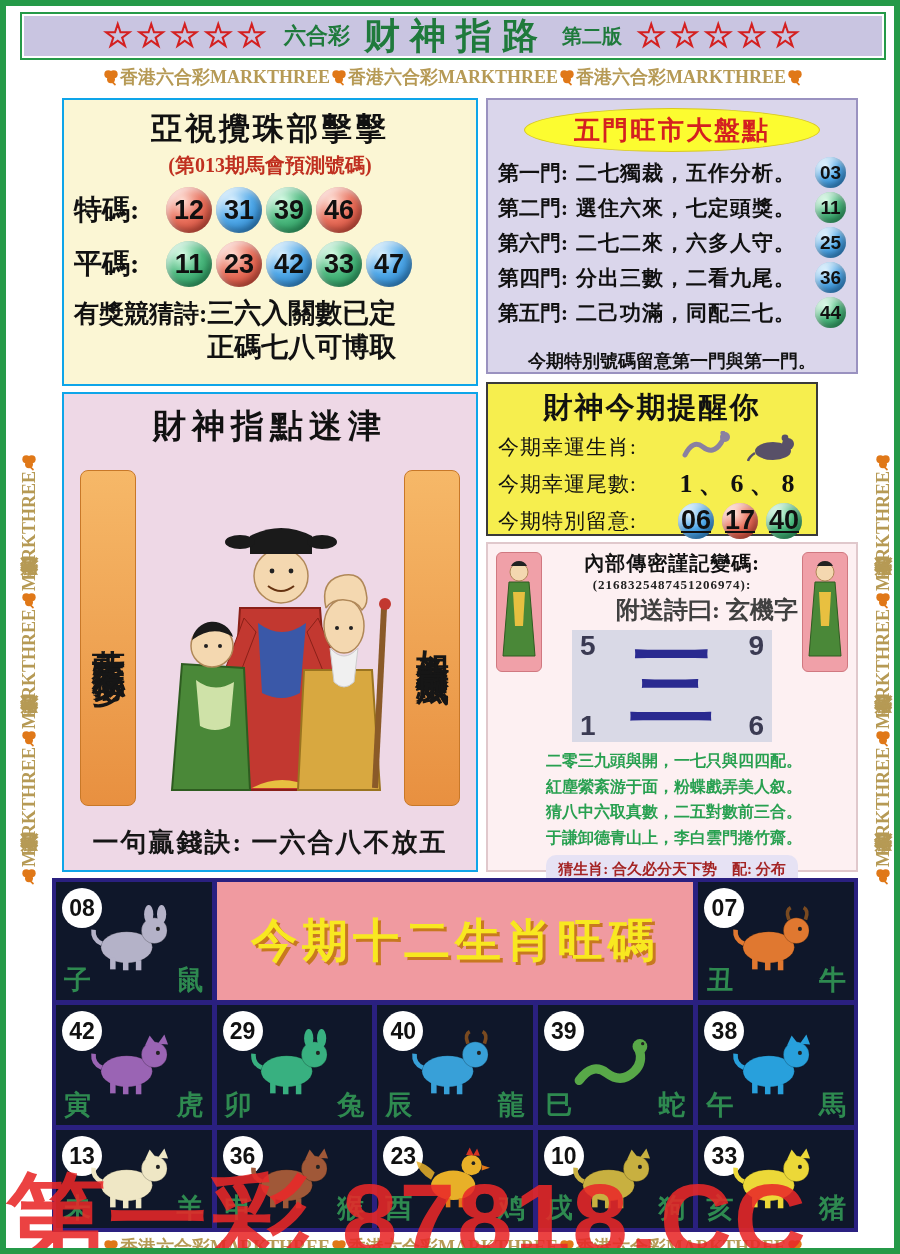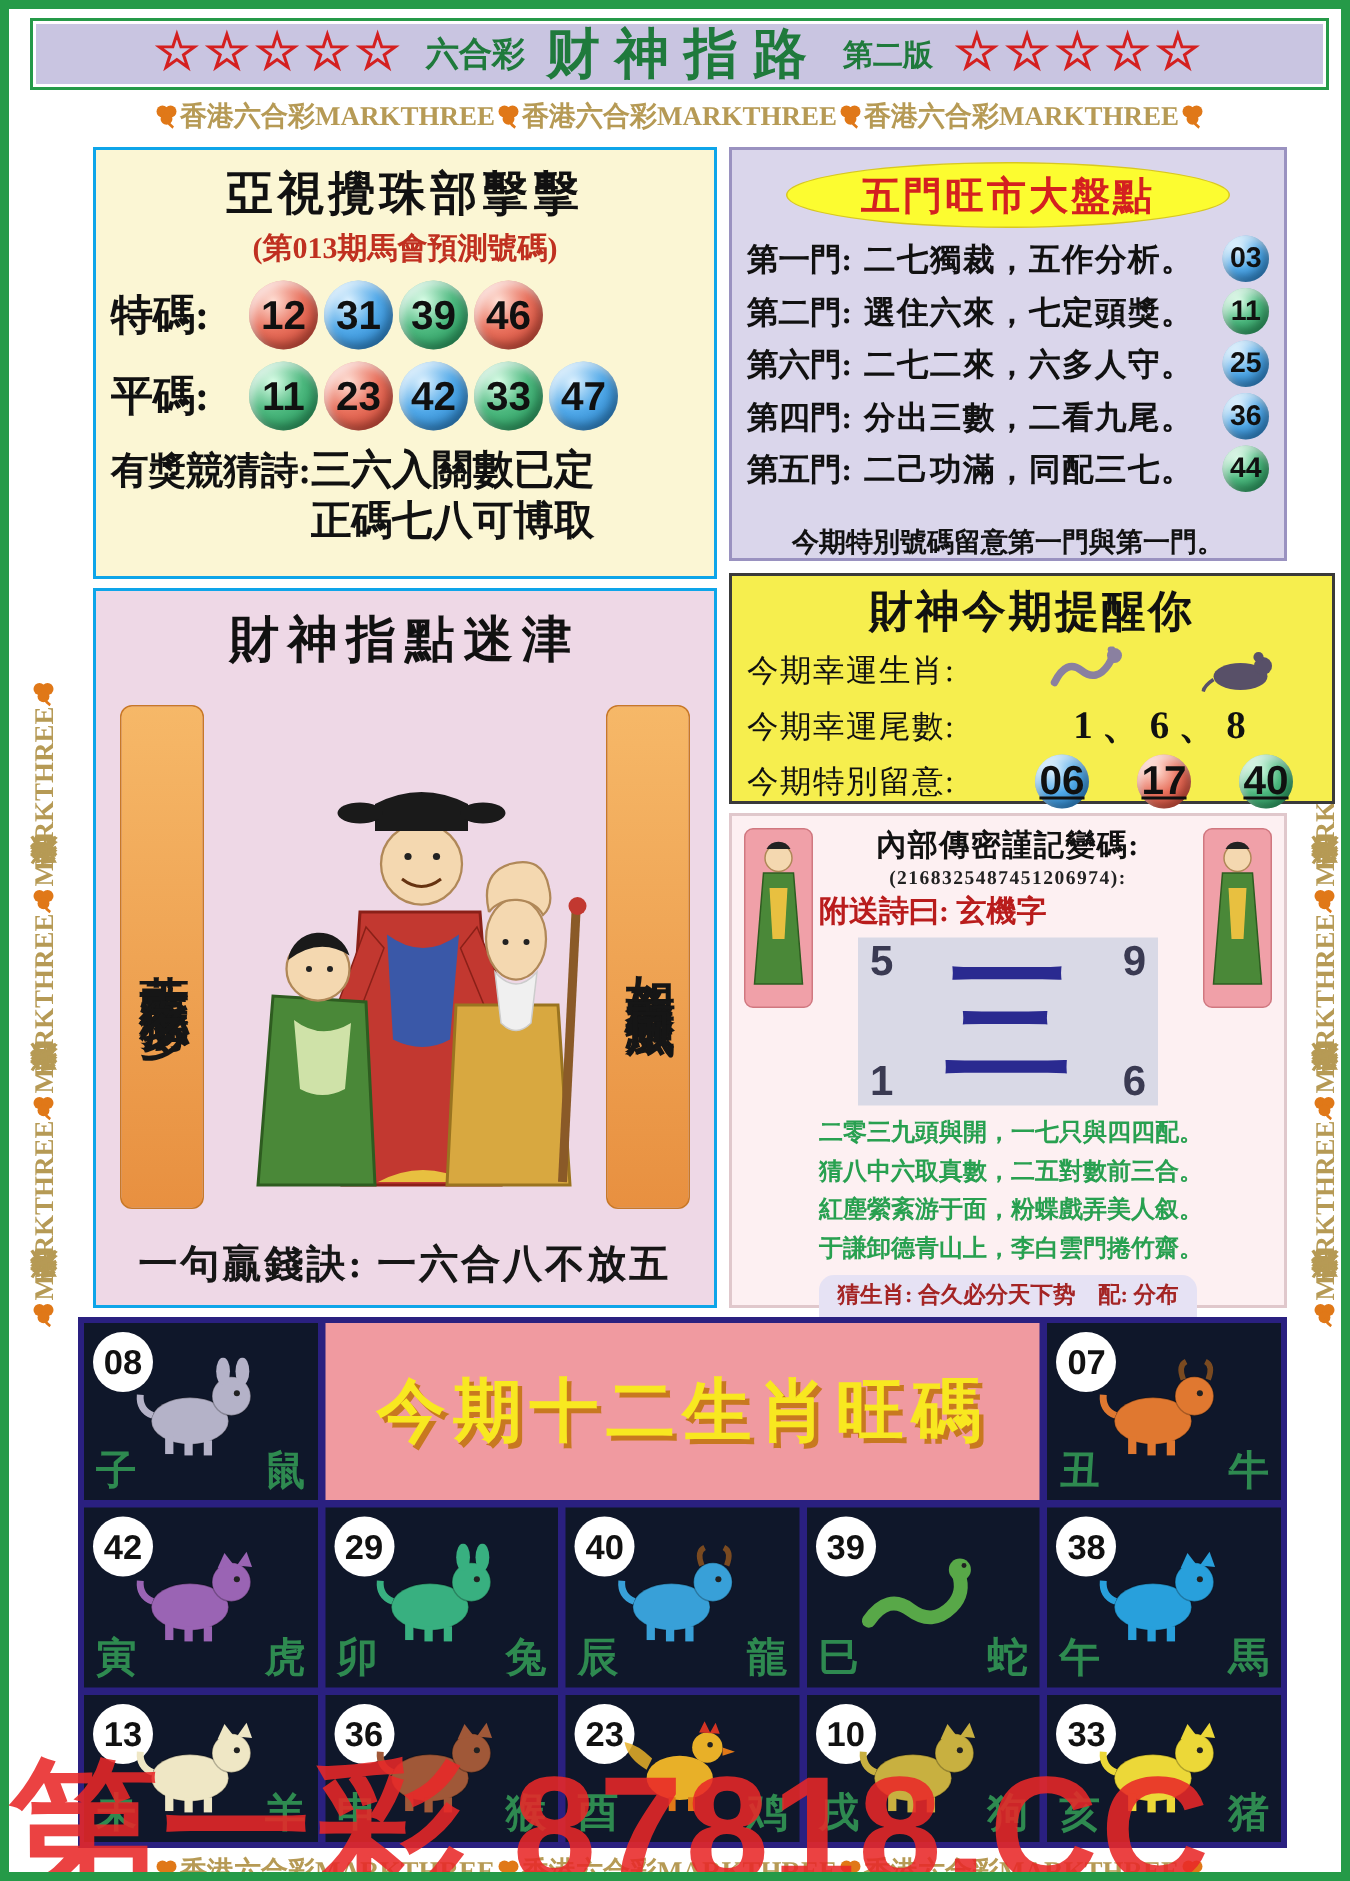--- a/index.html
+++ b/index.html
@@ -67,37 +67,37 @@
   .couplet { position:absolute; top:76px; width:56px; height:336px;
     background:linear-gradient(#f6b868,#e89040); border:1px solid #c87828; border-radius:8px;
     display:flex; align-items:center; justify-content:center; }
   .couplet-left { left:16px; } .couplet-right { right:16px; }
   .couplet-text { writing-mode:vertical-rl; font-size:33px; font-weight:bold; color:#161616; letter-spacing:4px; }
   .maze-art { position:absolute; left:84px; top:64px; width:248px; height:360px; }
   .maze-bottom { position:absolute; bottom:10px; width:100%; text-align:center;
     font-size:26px; font-weight:bold; color:#161616; letter-spacing:2px; }
 
   
-  .remind-box { left:480px; top:376px; width:404px; height:154px; background:#f6ee4e;
+  .remind-box { left:480px; top:376px; width:332px; height:154px; background:#f6ee4e;
     border:2px solid #3a3a3a; padding:4px 10px; }
   .remind-title { text-align:center; font-size:29px; font-weight:bold; color:#111; letter-spacing:2px; }
   .remind-row { display:flex; align-items:center; height:37px; }
   .remind-label { font-size:21px; font-weight:normal; color:#111; min-width:176px; letter-spacing:1px; }
   .remind-content { flex:1; display:flex; align-items:center; justify-content:space-around; }
   .tail-nums { font-size:26px; font-weight:bold; color:#111; letter-spacing:6px; }
 
   
   .secret-box { left:480px; top:536px; width:372px; height:330px; background:#fdf0f2;
     border:2px solid #e0c8cc; padding:6px 58px 4px 58px; }
   .deity-card { position:absolute; top:8px; width:46px; height:120px; background:#f0a0a8;
     border:1px solid #d07880; border-radius:6px; display:flex; align-items:center; justify-content:center; }
   .deity-card-left { left:8px; } .deity-card-right { right:8px; }
   .secret-title { font-size:20px; font-weight:bold; color:#111; text-align:center; letter-spacing:1px; }
   .secret-code { font-size:13px; font-weight:bold; color:#222; text-align:center; letter-spacing:1px; }
-  .secret-gift { font-size:20px; font-weight:bold; color:#b91c1c; text-align:left; margin-top:1px; }
+  .secret-gift { font-size:24px; font-weight:bold; color:#404040; text-align:right; margin-top:1px; }
   .mystery-panel { position:relative; width:200px; height:112px; margin:4px auto 0 auto; background:#d9d9e6; }
   .mystery-char { position:absolute; inset:0; display:flex; align-items:center; justify-content:center;
     font-size:86px; font-weight:900; color:#2a2a90; line-height:1; }
   .corner-num { position:absolute; font-size:28px; font-weight:bold; color:#3a3a52;
     font-family:"Liberation Sans","DejaVu Sans",sans-serif; }
   .corner-tl { left:8px; top:0; } .corner-tr { right:8px; top:0; }
   .corner-bl { left:8px; bottom:0; } .corner-br { right:8px; bottom:0; }
   .secret-poem { margin-top:6px; text-align:center; color:#28a050; font-size:16px;
     font-weight:bold; line-height:1.6; white-space:nowrap; }
   .guess-panel { margin-top:5px; background:#e6e2f4; border-radius:10px; padding:3px 6px;
@@ -400,22 +400,22 @@
     <div class="secret-gift">附送詩曰: 玄機字</div>
     <div class="mystery-panel">
       <span class="corner-num corner-tl">5</span>
       <span class="corner-num corner-tr">9</span>
       <span class="corner-num corner-bl">1</span>
       <span class="corner-num corner-br">6</span>
       <span class="mystery-char">三</span>
     </div>
     <div class="secret-poem" id="secret-poem">
         <div>二零三九頭與開，一七只與四四配。</div>
+        <div>紅塵縈紊游于面，粉蝶戲弄美人叙。</div>
         <div>猜八中六取真數，二五對數前三合。</div>
-        <div>紅塵縈紊游于面，粉蝶戲弄美人叙。</div>
         <div>于謙卸德青山上，李白雲門捲竹齋。</div>
       </div>
     <div class="guess-panel">
       <div>猜生肖: 合久必分天下势　配: 分布三七定五</div>
       <div>猜: 三字一对一样大</div>
     </div>
   </div>
 
   <div class="zgrid" id="zgrid">
       <div class="zcell">

